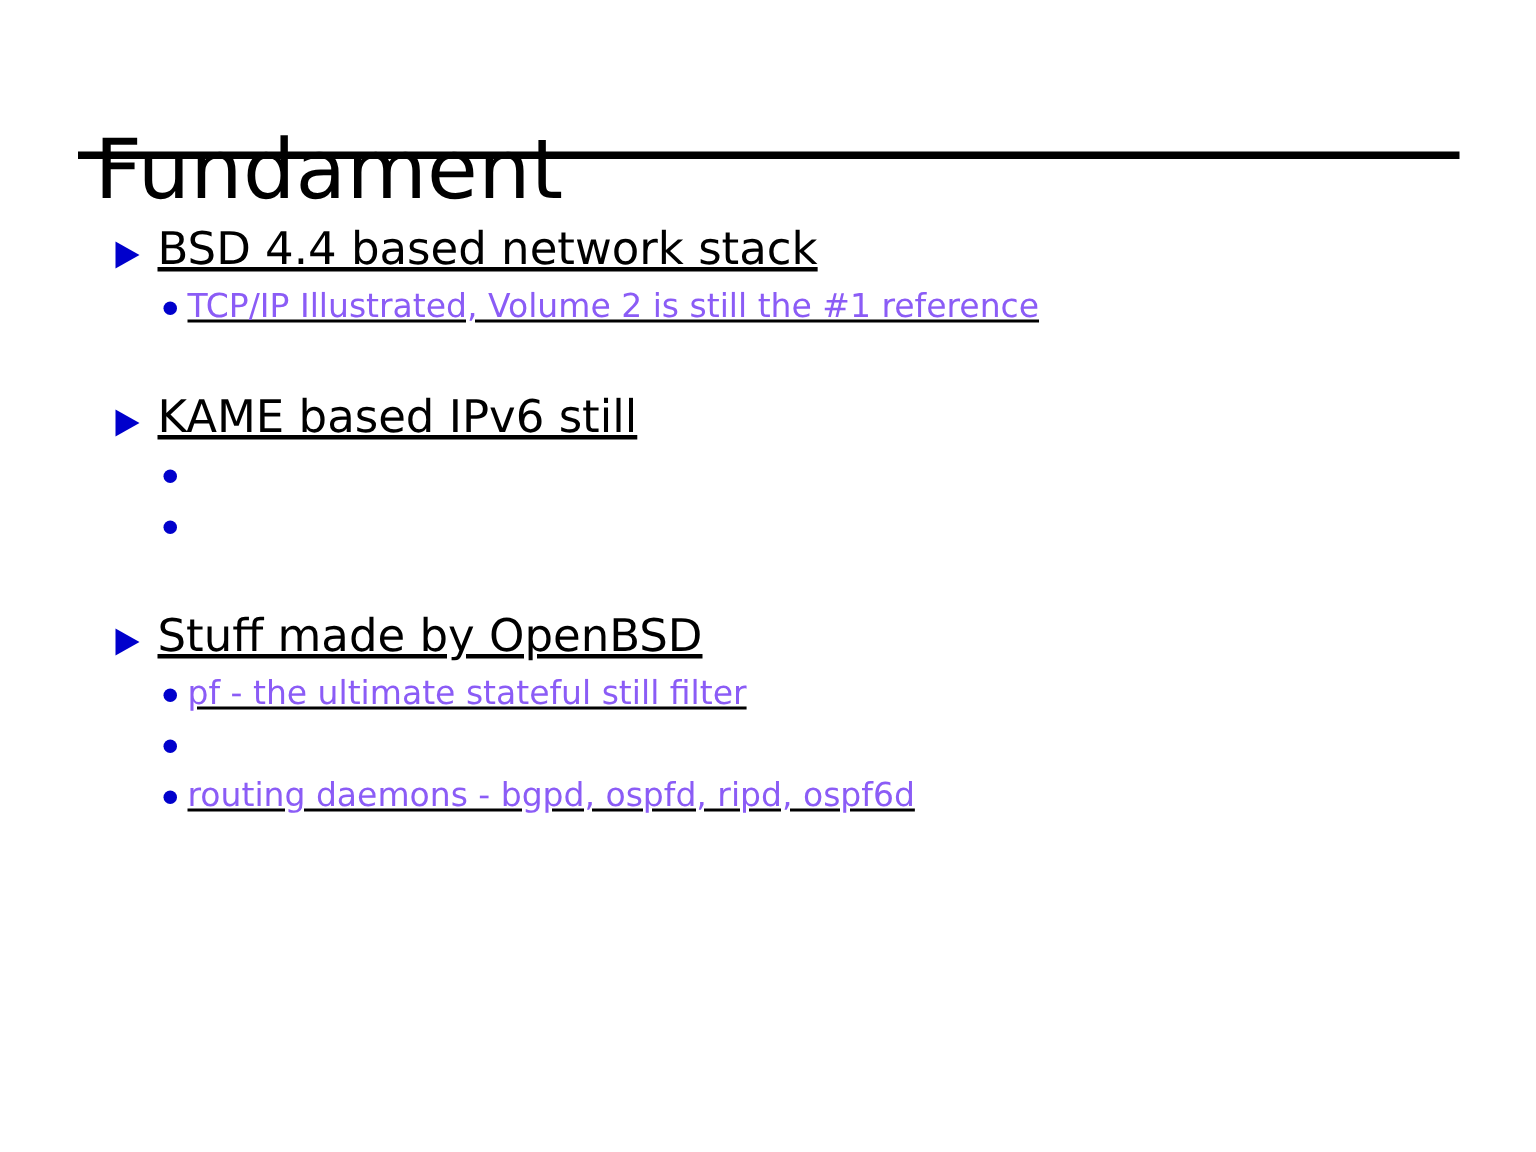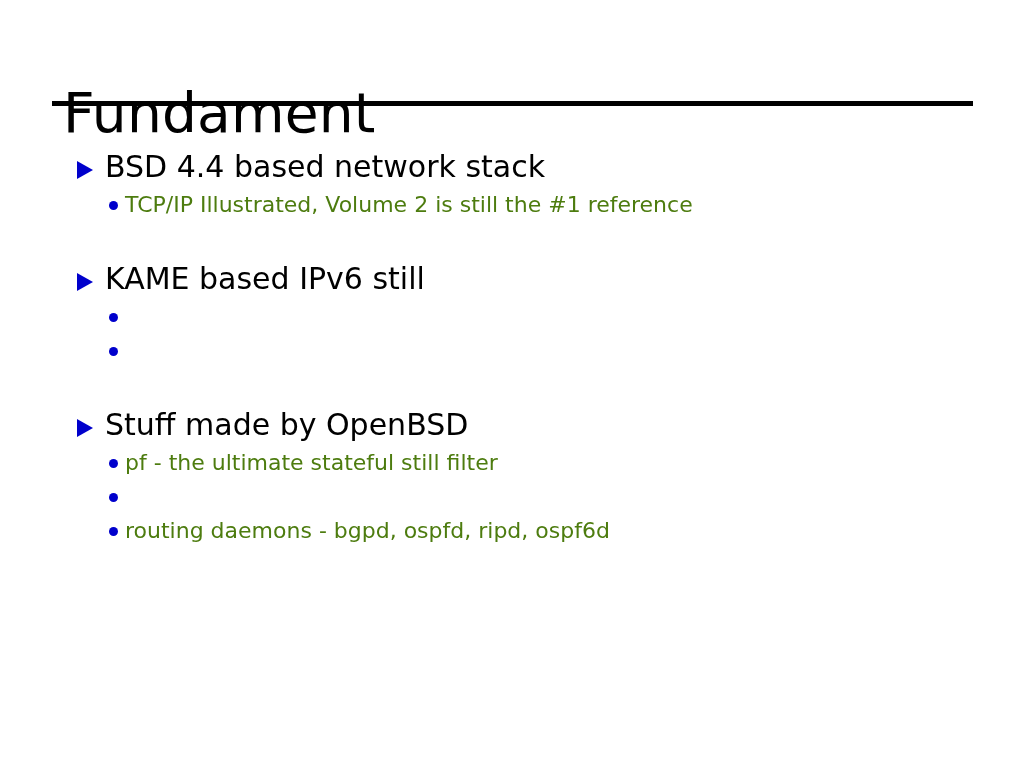--- a/index.html
+++ b/index.html
@@ -46,20 +46,21 @@
     height: 5px;
     background: #000000;
   }
 
   
   .body-list {
     position: absolute;
     left: 0;
     top: 148px;
     width: 848px;
+    text-decoration: underline;
   }
 
   .group {
     position: relative;
   }
   .group + .group {
     margin-top: 38px;
   }
 
   
@@ -101,21 +102,21 @@
     top: 13px;
     width: 9px;
     height: 9px;
     border-radius: 50%;
     background: #0000cc;
   }
   .l2-text {
     display: block;
     font-size: 22px;
     font-weight: 400;
-    color: #4d7c0f;
+    color: #8b5cf6;
     line-height: 33px;
     white-space: nowrap;
   }
 </style>
 </head>
 <body>
 
 <div class="slide">
 
   <h1 class="slide-title">Fundament</h1>

